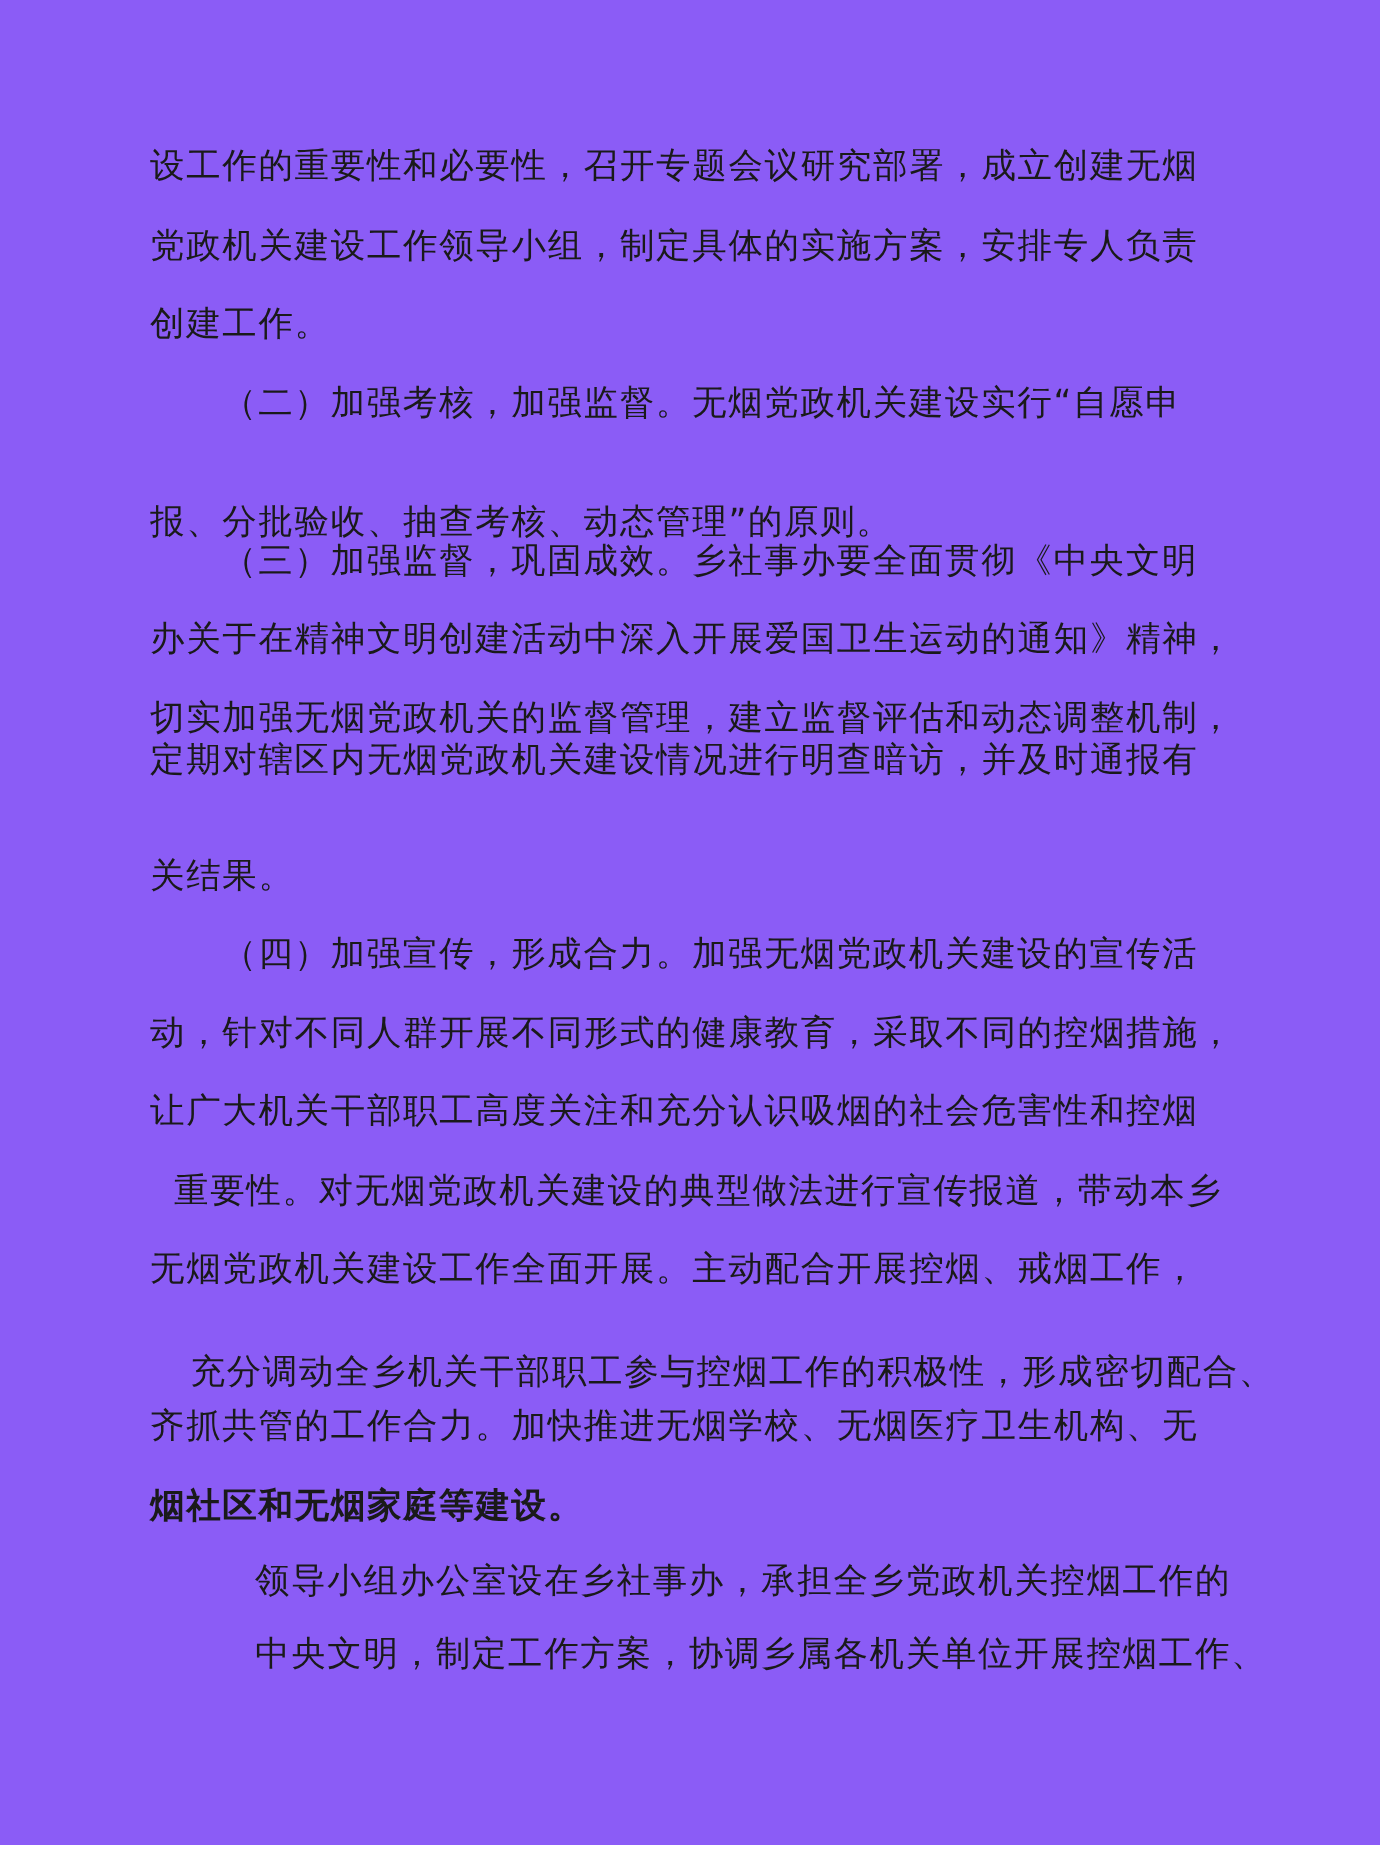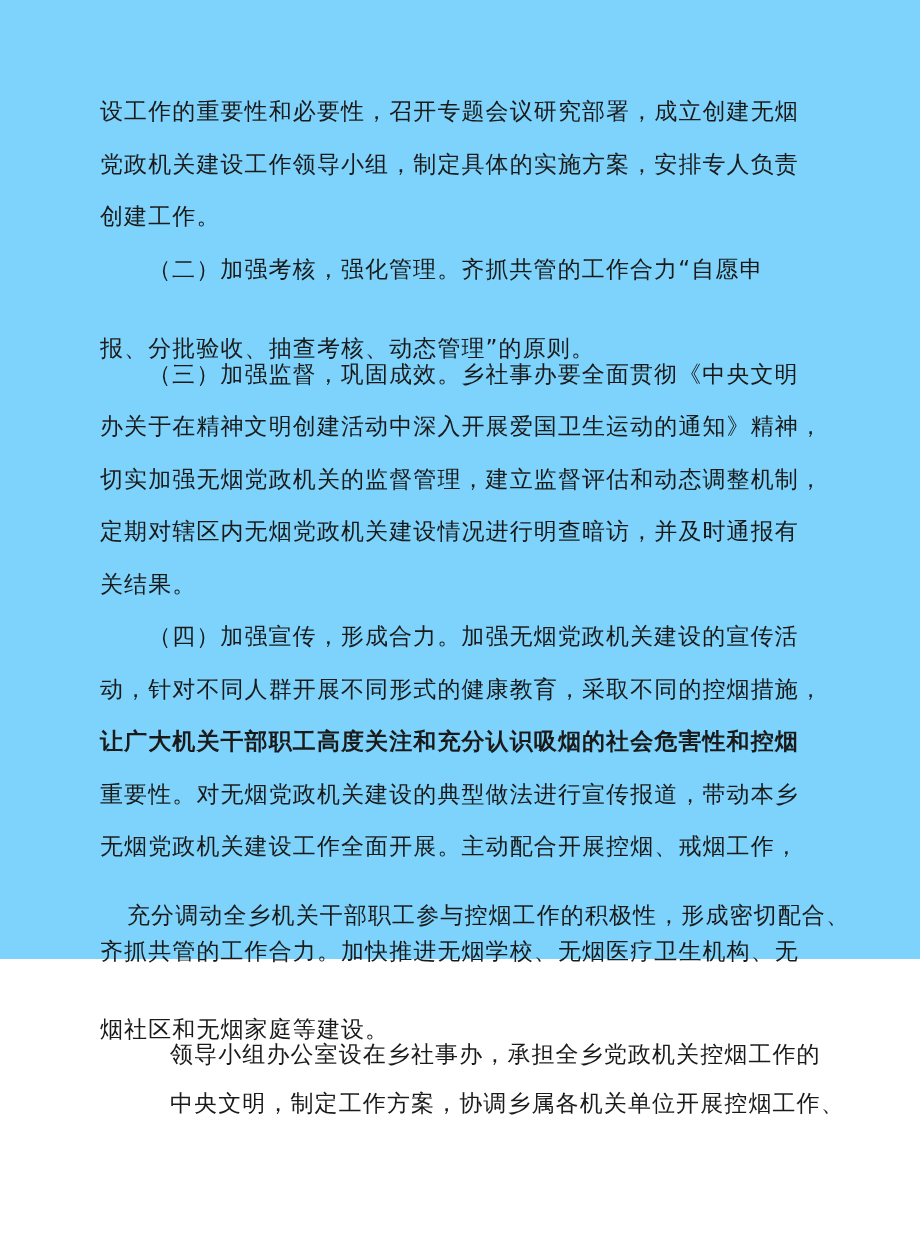--- a/index.html
+++ b/index.html
@@ -13,22 +13,22 @@
       position: relative;
       overflow: hidden;
       font-family: "DejaVu Sans", "Liberation Sans", sans-serif;
       color: #1a1a1a;
     }
     .page {
       position: absolute;
       left: 0;
       top: 0;
       width: 920px;
-      height: 959px;
-      background: #7dd3fc;
+      height: 1230px;
+      background: #8b5cf6;
     }
     .line {
       position: absolute;
       left: 100px;
       height: 30px;
       line-height: 30px;
       font-size: 23px;
       letter-spacing: 1.1px;
       white-space: nowrap;
     }
@@ -42,41 +42,41 @@
 
 <div class="page">
 
   <div>
     <div class="line" style="top:96px;">设工作的重要性和必要性，召开专题会议研究部署，成立创建无烟</div>
     <div class="line" style="top:149px;">党政机关建设工作领导小组，制定具体的实施方案，安排专人负责</div>
     <div class="line" style="top:201px;">创建工作。</div>
   </div>
 
   <div>
-    <div class="line" style="top:254px; left:148px;">（二）加强考核，强化管理。齐抓共管的工作合力“自愿申</div>
+    <div class="line" style="top:254px; left:148px;">（二）加强考核，加强监督。无烟党政机关建设实行“自愿申</div>
     <div class="line" style="top:306px;margin-top:27px;">报、分批验收、抽查考核、动态管理”的原则。</div>
   </div>
 
   <div>
     <div class="line" style="top:359px; left:148px;">（三）加强监督，巩固成效。乡社事办要全面贯彻《中央文明</div>
     <div class="line" style="top:411px;">办关于在精神文明创建活动中深入开展爱国卫生运动的通知》精神，</div>
     <div class="line" style="top:464px;text-align:center;">切实加强无烟党政机关的监督管理，建立监督评估和动态调整机制，</div>
-    <div class="line" style="top:516px;">定期对辖区内无烟党政机关建设情况进行明查暗访，并及时通报有</div>
+    <div class="line" style="top:492px;">定期对辖区内无烟党政机关建设情况进行明查暗访，并及时通报有</div>
     <div class="line" style="top:569px;">关结果。</div>
   </div>
 
   <div>
     <div class="line" style="top:621px; left:148px;">（四）加强宣传，形成合力。加强无烟党政机关建设的宣传活</div>
     <div class="line" style="top:674px;">动，针对不同人群开展不同形式的健康教育，采取不同的控烟措施，</div>
-    <div class="line" style="top:726px;font-weight:bold;">让广大机关干部职工高度关注和充分认识吸烟的社会危害性和控烟</div>
-    <div class="line" style="top:779px;">重要性。对无烟党政机关建设的典型做法进行宣传报道，带动本乡</div>
+    <div class="line" style="top:726px;">让广大机关干部职工高度关注和充分认识吸烟的社会危害性和控烟</div>
+    <div class="line" style="top:779px;margin-left:16px;">重要性。对无烟党政机关建设的典型做法进行宣传报道，带动本乡</div>
     <div class="line" style="top:831px;">无烟党政机关建设工作全面开展。主动配合开展控烟、戒烟工作，</div>
     <div class="line" style="top:900px;margin-left:27px;">充分调动全乡机关干部职工参与控烟工作的积极性，形成密切配合、</div>
     <div class="line" style="top:936px;">齐抓共管的工作合力。加快推进无烟学校、无烟医疗卫生机构、无</div>
-    <div class="line" style="top:1014px;">烟社区和无烟家庭等建设。</div>
+    <div class="line" style="top:989px;font-weight:bold;">烟社区和无烟家庭等建设。</div>
   </div>
 
   <div>
     <div class="line indent" style="top:1039px;">领导小组办公室设在乡社事办，承担全乡党政机关控烟工作的</div>
     <div class="line indent" style="top:1088px;">中央文明，制定工作方案，协调乡属各机关单位开展控烟工作、</div>
   </div>
 
 </div>
 
 </body></html>

